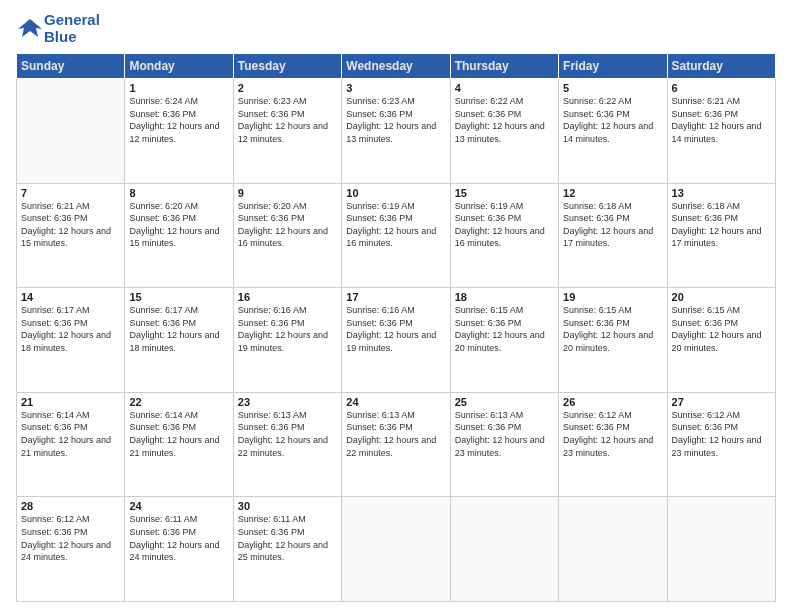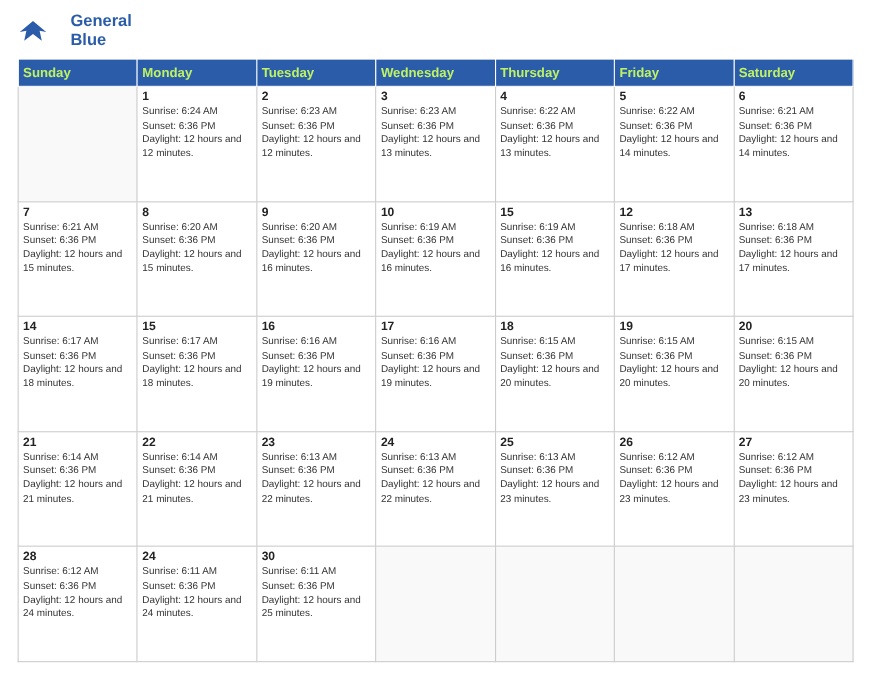--- a/index.html
+++ b/index.html
@@ -19,21 +19,21 @@
     }
     .header {
       display: flex;
       justify-content: space-between;
       align-items: flex-start;
       margin-bottom: 8px;
     }
     .logo {
       display: flex;
       align-items: center;
-      gap: 20px;
+      gap: 0;
     }
     .logo-text {
       font-size: 15px;
       font-weight: bold;
       color: #1a1a2e;
       line-height: 1.1;
     }
     .logo-text span {
       color: #2a5caa;
     }
@@ -55,21 +55,21 @@
       font-weight: normal;
       color: #333;
     }
     .calendar-table {
       width: 100%;
       border-collapse: collapse;
       flex: 1;
     }
     .calendar-table thead tr th {
       background: #2a5caa;
-      color: #bef264;
+      color: #e5e5e5;
       font-size: 12px;
       font-weight: bold;
       padding: 5px 4px;
       text-align: left;
       border: 1px solid #fff;
     }
     .calendar-table tbody tr td {
       border: 1px solid #ccc;
       vertical-align: top;
       padding: 3px 4px;

